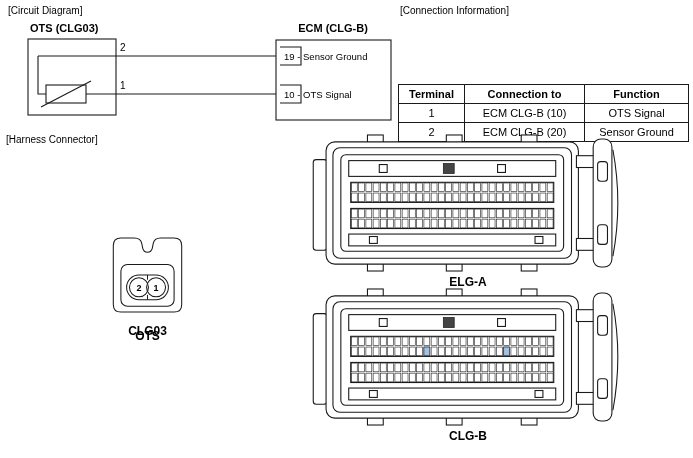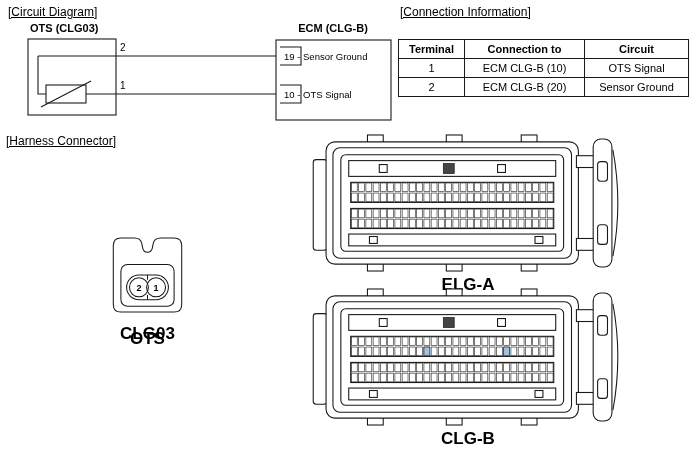--- a/index.html
+++ b/index.html
@@ -2,33 +2,33 @@
 <html><head>
 <meta charset="utf-8">
 <style>
   * { margin:0; padding:0; box-sizing:border-box; }
   html,body { background:#fff; }
   body {
     width:693px; height:458px; position:relative; overflow:hidden;
     font-family:"Liberation Sans", sans-serif; color:#000;
   }
   .abs { position:absolute; }
-  .sec-label { font-size:12px; color:#000;text-decoration:underline; }
-  .bold-label { font-size:17px; font-weight:bold; text-align:center; }
+  .sec-label { font-size:10px; color:#000; }
+  .bold-label { font-size:12px; font-weight:bold; text-align:center; }
 
   
   .ln  { fill:#fff; stroke:#1a1a1a; stroke-width:1.1; }
   .lnn { fill:none; stroke:#1a1a1a; stroke-width:1.1; }
   .svg-bold { font:bold 11px "Liberation Sans", sans-serif; fill:#000; }
   .svg-pin  { font:10px "Liberation Sans", sans-serif; fill:#000; }
   .svg-ptxt { font:9.5px "Liberation Sans", sans-serif; fill:#000; }
   .pin-num  { font:bold 9.5px "Liberation Sans", sans-serif; fill:#000; text-anchor:middle; }
   g[data-pins] rect { fill:#fff; stroke:#2a2a2a; stroke-width:0.65; }
 
-  table.conn { border-collapse:collapse; font-size:11px; background:#fff; }
+  table.conn { border-collapse:collapse; font-size:11px; background:#fff;margin-top:45px; }
   table.conn th, table.conn td {
     border:1px solid #1a1a1a; text-align:center; vertical-align:middle; padding:3px 5px;
   }
   table.conn th { font-weight:bold; }
 </style>
 </head>
 <body>
 
 <div class="abs sec-label" style="left:8px;top:5px">[Circuit Diagram]</div>
 <div class="abs sec-label" style="left:400px;top:5px">[Connection Information]</div>
@@ -53,21 +53,21 @@
   <text x="276" y="40" class="svg-ptxt">19 - Sensor Ground</text>
   <polyline points="272,65 293,65 293,83 272,83" class="lnn"></polyline>
   <text x="276" y="78" class="svg-ptxt">10 - OTS Signal</text>
 </svg>
 
 <table class="conn abs" style="left:398px;top:39px">
   <thead>
     <tr>
       <th style="width:66px">Terminal</th>
       <th style="width:120px">Connection to</th>
-      <th style="width:104px">Circuit</th>
+      <th style="width:104px">Function</th>
     </tr>
   </thead>
   <tbody>
     <tr>
       <td>1</td>
       <td>ECM CLG-B (10)</td>
       <td>OTS Signal</td>
     </tr>
     <tr>
       <td>2</td>

